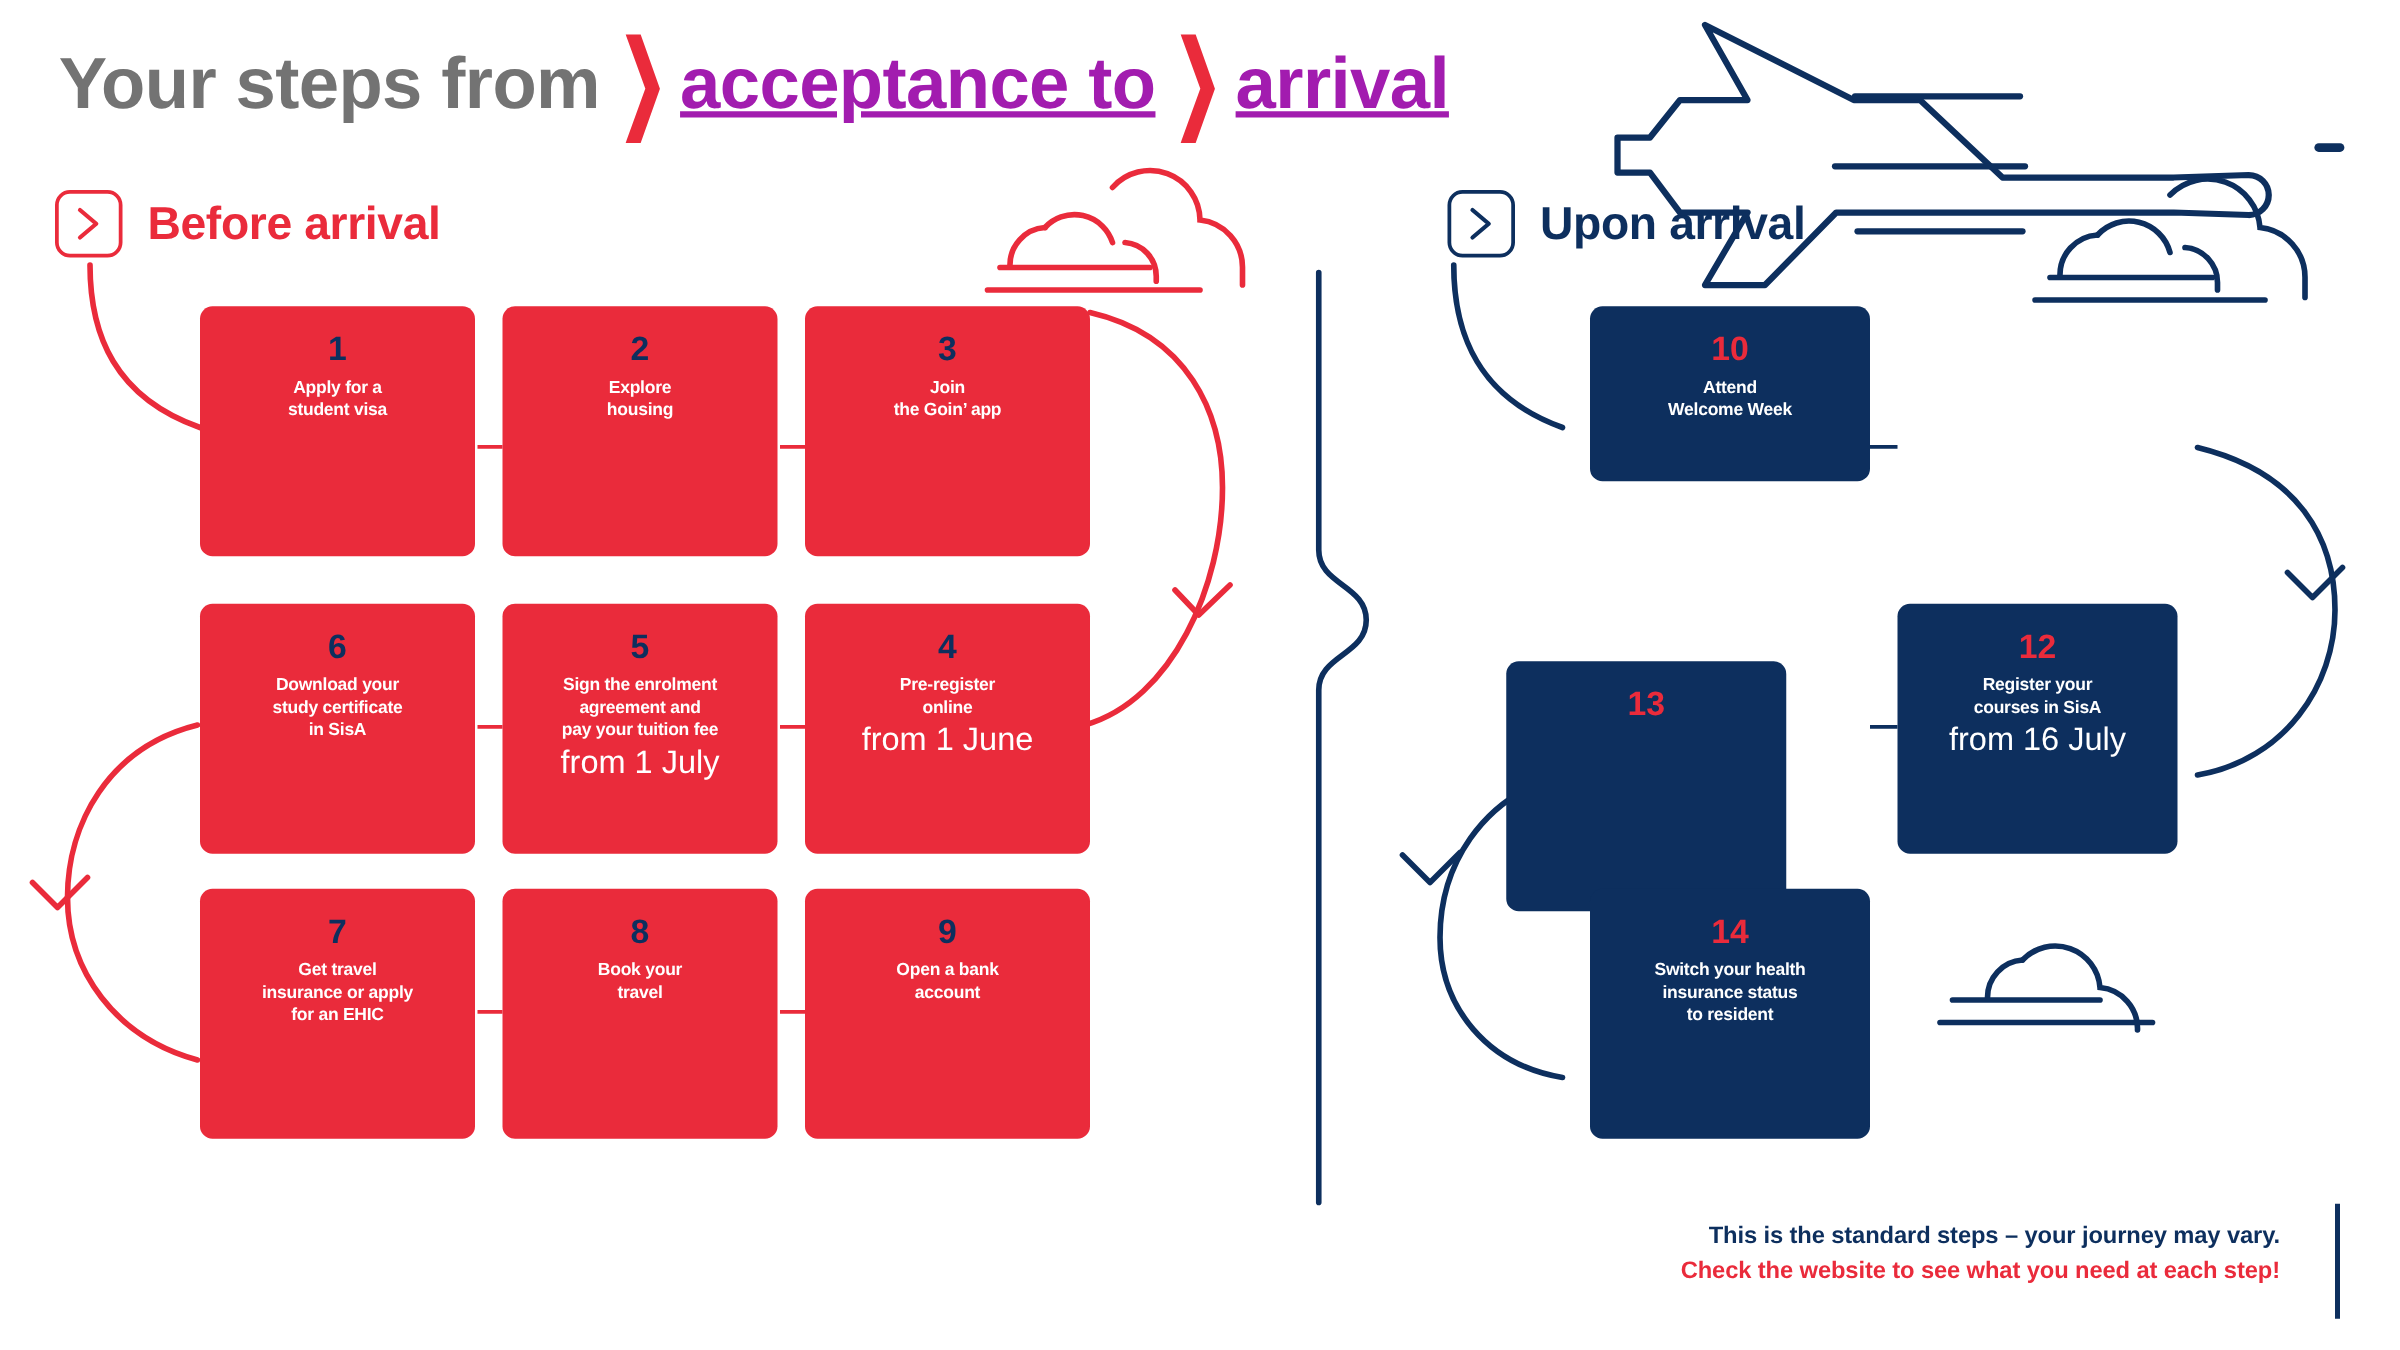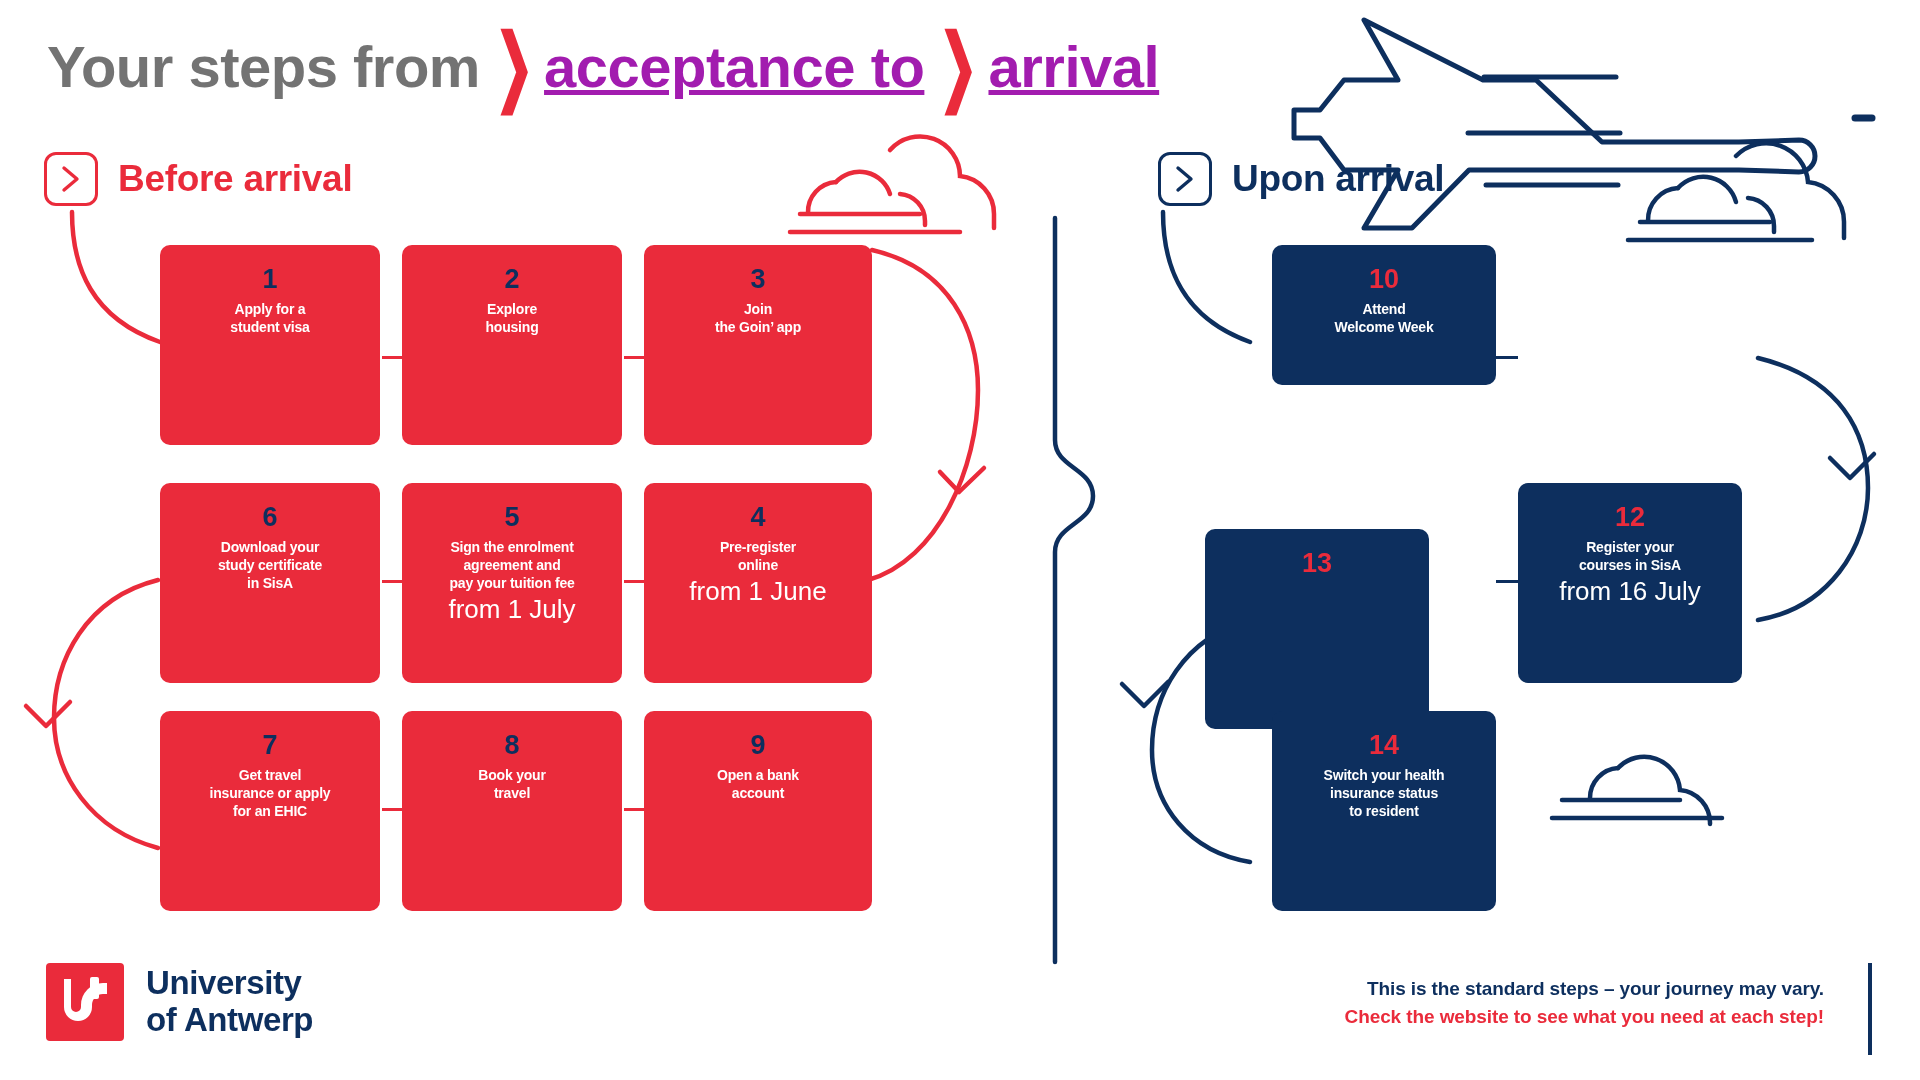--- a/index.html
+++ b/index.html
@@ -234,33 +234,20 @@
   </div>
   <div class="conn navy" style="left:1496px; top:580px; width:22px;"></div>
 
   <div class="card navy" style="left:1272px; top:711px; width:224px; height:200px;">
     <div class="num">14</div>
     <div class="txt" style="white-space:pre-line">Switch your health
 insurance status
 to resident</div>
   </div>
 
-  <div id="logo">
-    <div id="logo-mark">
-      <svg width="78" height="78" viewBox="0 0 78 78">
-        <path d="M18 16 v28 a14 14 0 0 0 28 0 v-2 a11 11 0 0 1 11 -11 h4 v-11 h-4
-                 a22 22 0 0 0 -22 22 v2 a5 5 0 0 1 -10 0 v-28 z" fill="#ffffff"></path>
-        <rect x="44" y="14" width="9" height="22" rx="2" fill="#ffffff"></rect>
-      </svg>
-    </div>
-    <div id="logo-text">
-      <div>University</div>
-      <div>of Antwerp</div>
-    </div>
-  </div>
 
   <div id="footer">
     <div class="l1">This is the standard steps – your journey may vary.</div>
     <div class="l2">Check the website to see what you need at each step!</div>
   </div>
   <div id="footer-bar"></div>
 
 </div>
 
 </body></html>

